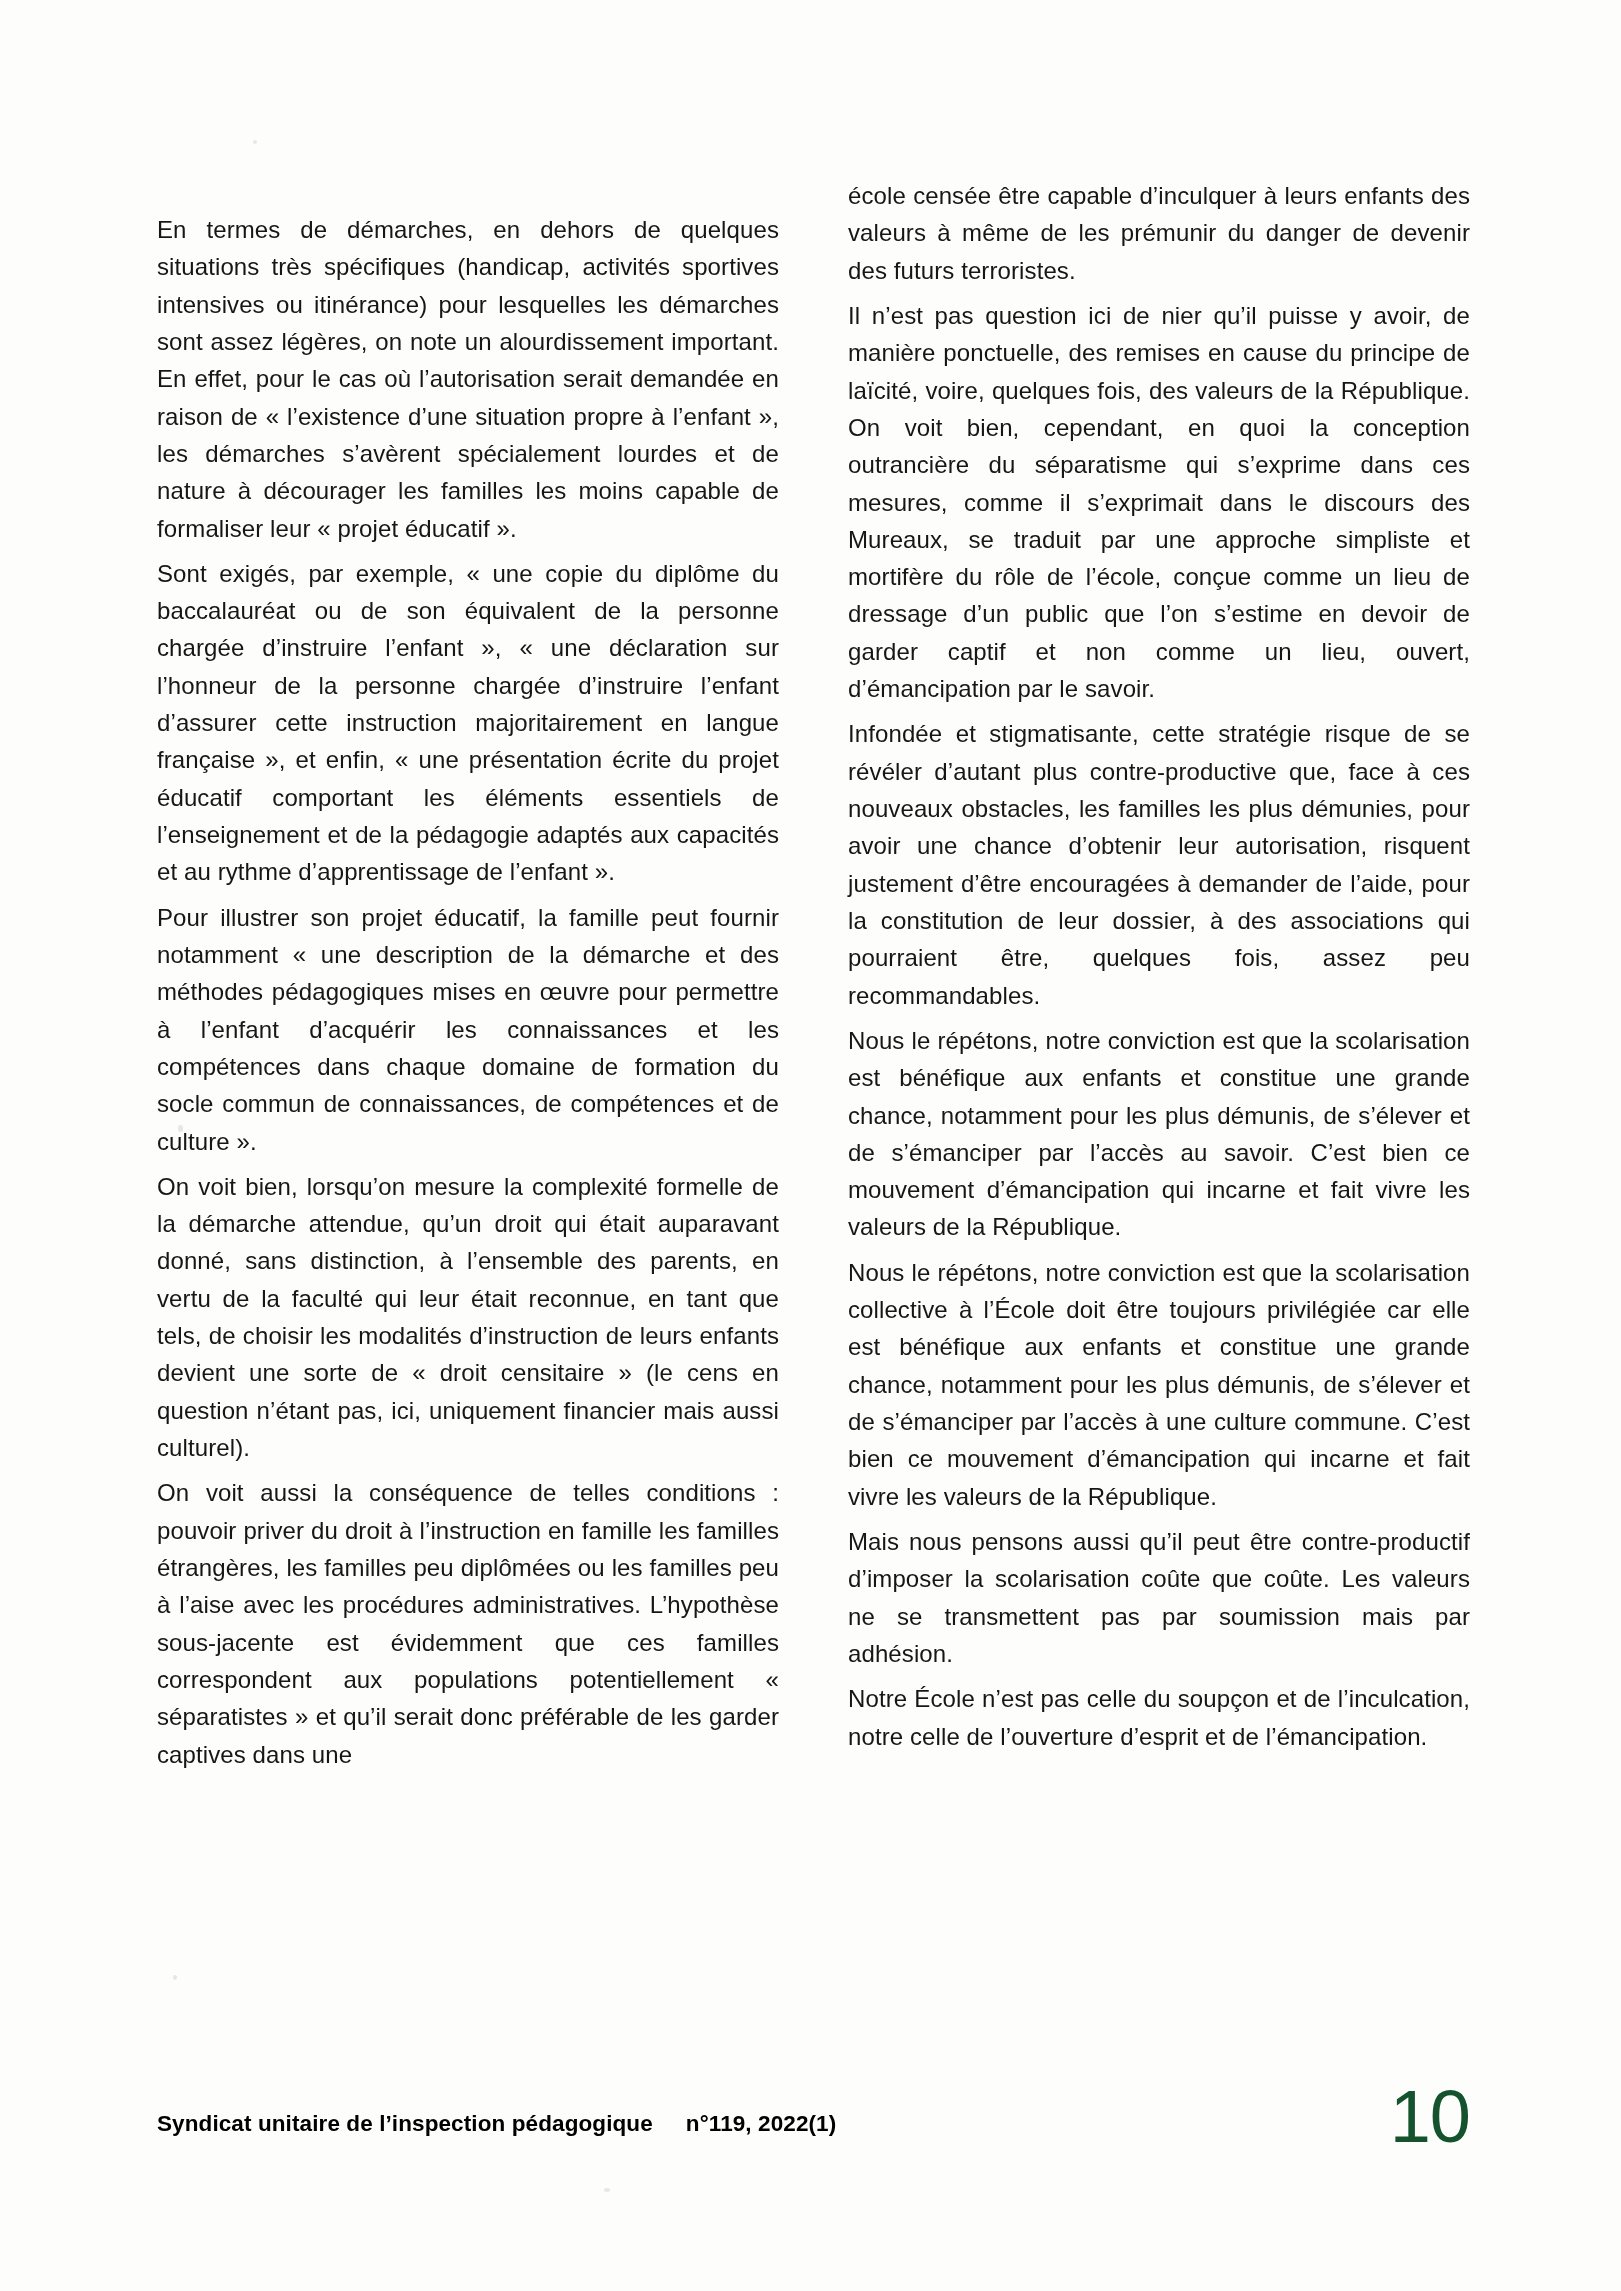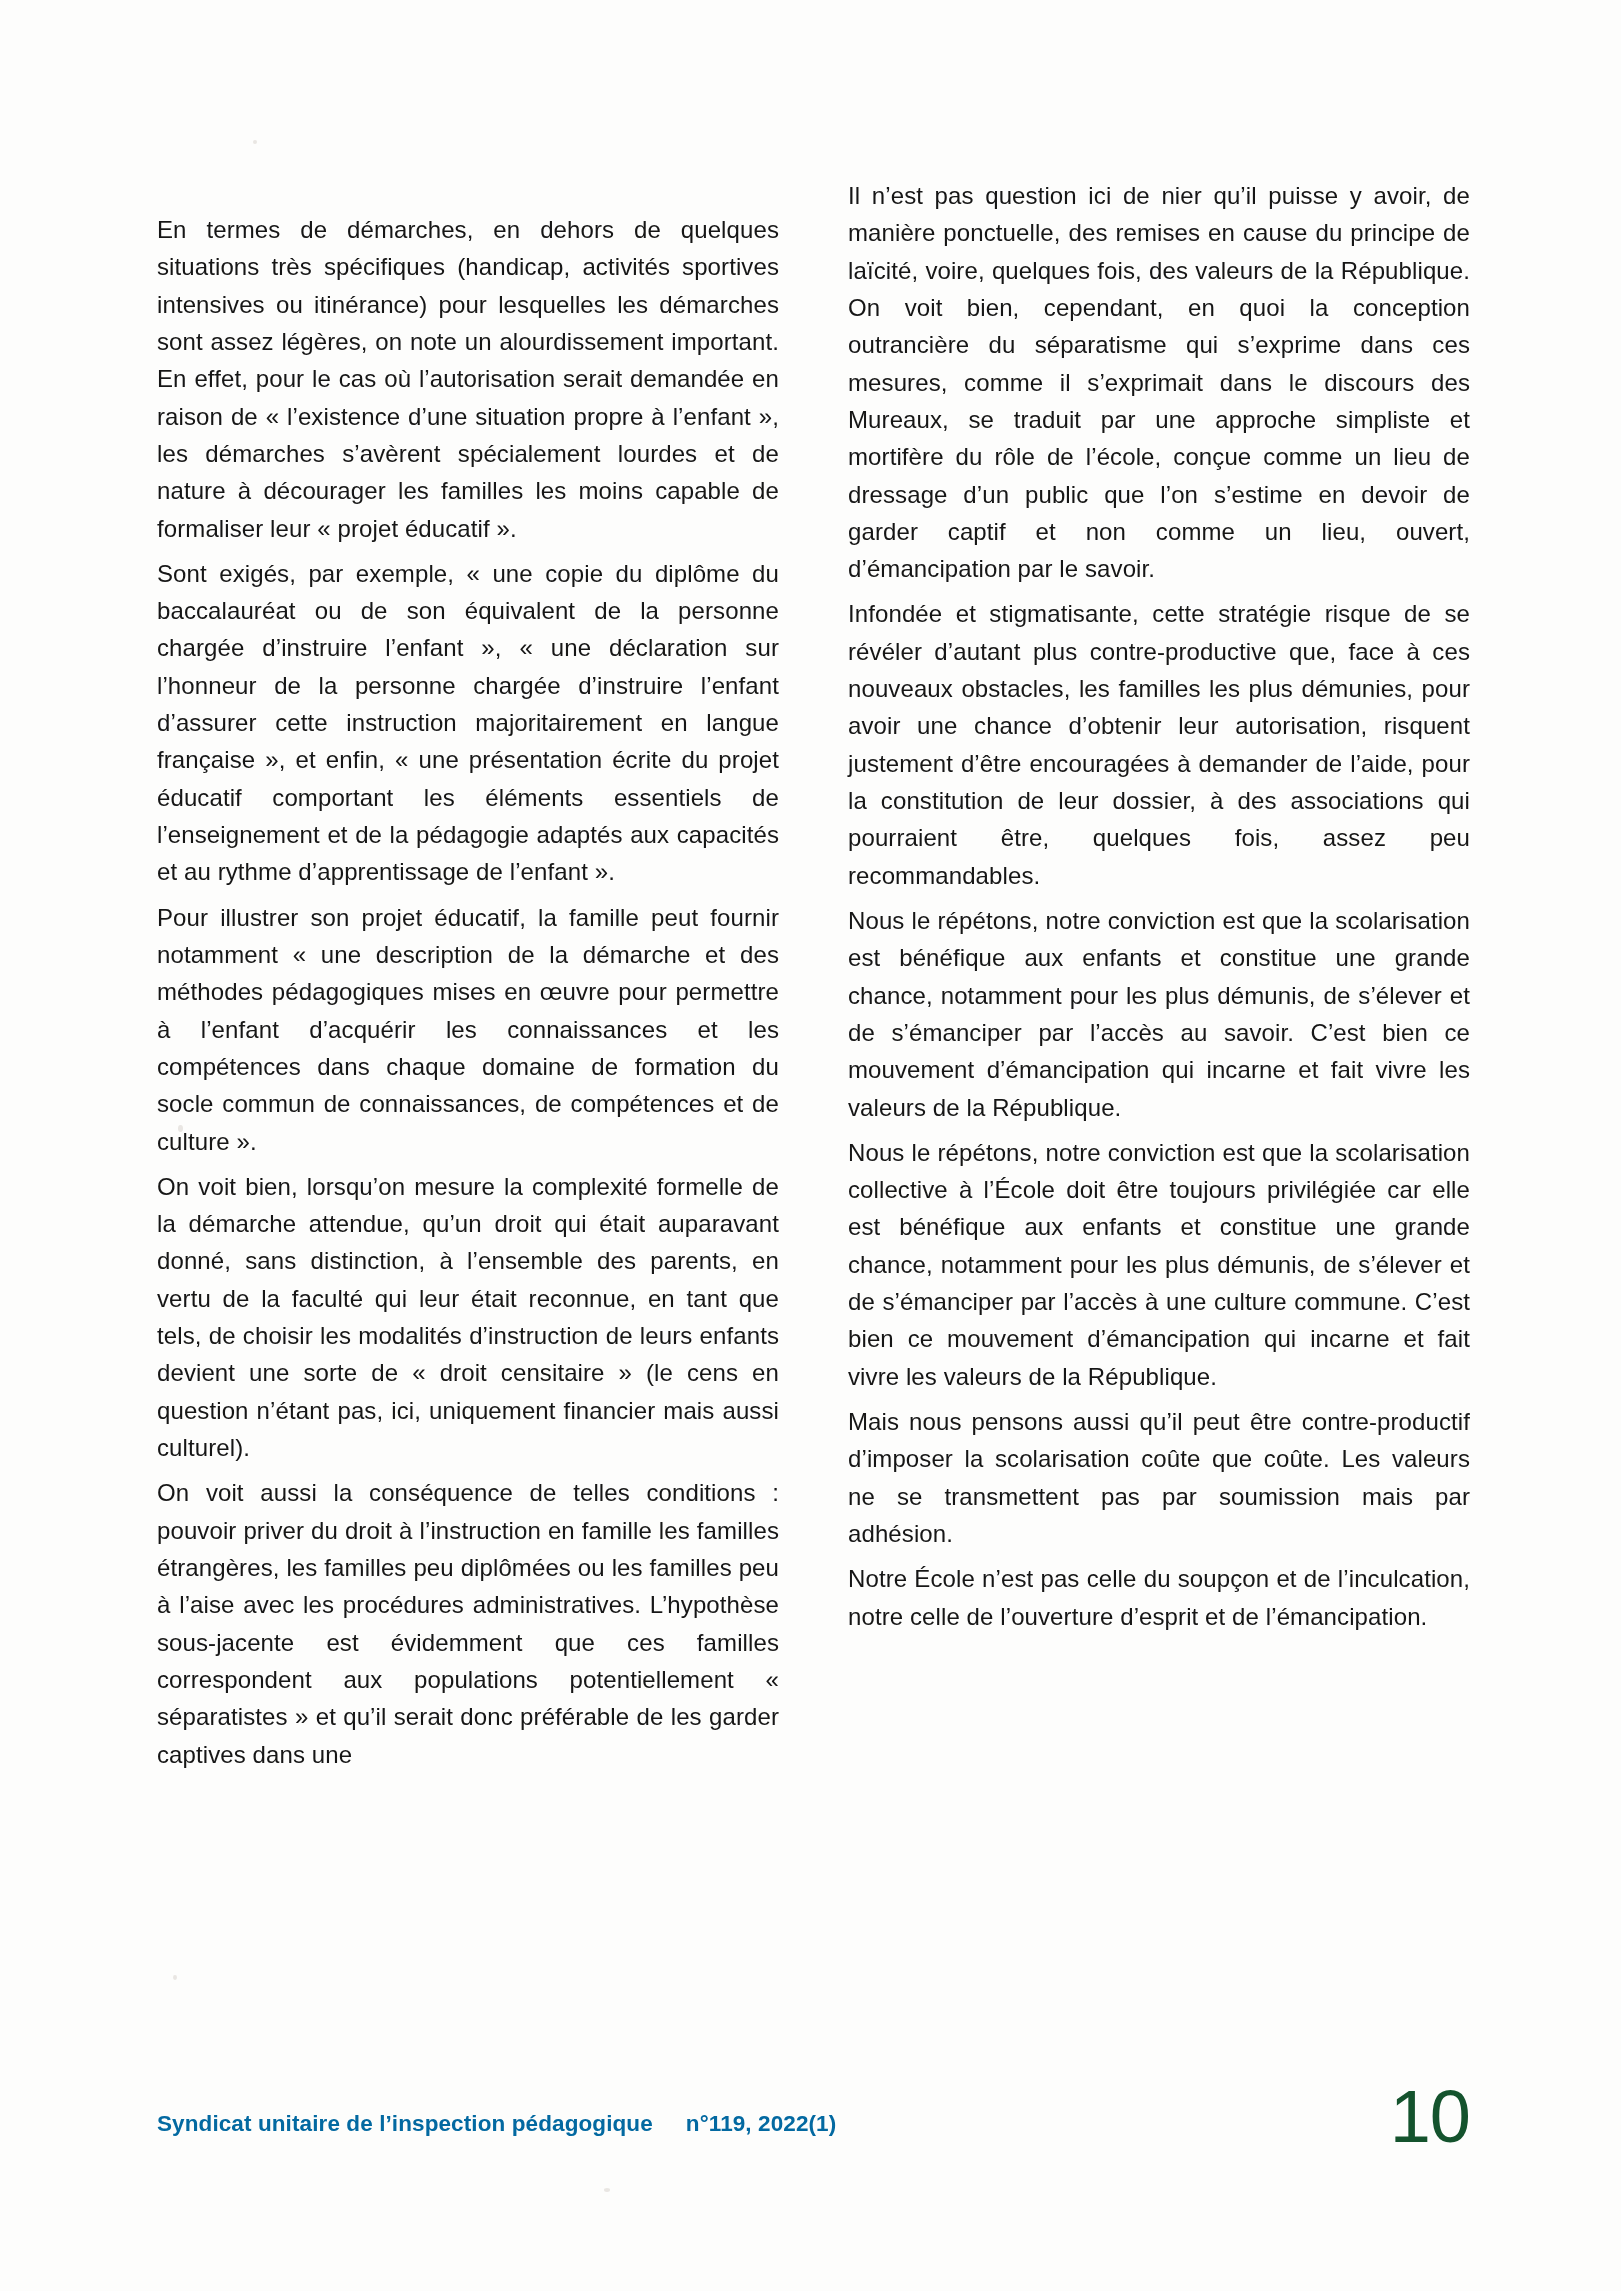--- a/index.html
+++ b/index.html
@@ -53,21 +53,21 @@
     left: 157px;
     bottom: 155px;
     width: 1313px;
     display: flex;
     align-items: flex-end;
     justify-content: space-between;
   }
   .footer-left {
     font-size: 22.5px;
     font-weight: bold;
-    color: #0369a1;
+    color: #000000;
     letter-spacing: 0.1px;
     white-space: nowrap;
   }
   .footer-left .issue {
     margin-left: 33px;
     font-weight: bold;
   }
   .page-number {
     font-size: 74px;
     font-weight: normal;
@@ -98,20 +98,21 @@
 
     <div class="col left">
       <p>En termes de démarches, en dehors de quelques situations très spécifiques (handicap, activités sportives intensives ou itinérance) pour lesquelles les démarches sont assez légères, on note un alourdissement important. En effet, pour le cas où l’autorisation serait demandée en raison de « l’existence d’une situation propre à l’enfant », les démarches s’avèrent spécialement lourdes et de nature à décourager les familles les moins capable de formaliser leur « projet éducatif ».</p>
       <p>Sont exigés, par exemple, « une copie du diplôme du baccalauréat ou de son équivalent de la personne chargée d’instruire l’enfant », « une déclaration sur l’honneur de la personne chargée d’instruire l’enfant d’assurer cette instruction majoritairement en langue française », et enfin, « une présentation écrite du projet éducatif comportant les éléments essentiels de l’enseignement et de la pédagogie adaptés aux capacités et au rythme d’apprentissage de l’enfant ».</p>
       <p>Pour illustrer son projet éducatif, la famille peut fournir notamment « une description de la démarche et des méthodes pédagogiques mises en œuvre pour permettre à l’enfant d’acquérir les connaissances et les compétences dans chaque domaine de formation du socle commun de connaissances, de compétences et de culture ».</p>
       <p>On voit bien, lorsqu’on mesure la complexité formelle de la démarche attendue, qu’un droit qui était auparavant donné, sans distinction, à l’ensemble des parents, en vertu de la faculté qui leur était reconnue, en tant que tels, de choisir les modalités d’instruction de leurs enfants devient une sorte de « droit censitaire » (le cens en question n’étant pas, ici, uniquement financier mais aussi culturel).</p>
       <p>On voit aussi la conséquence de telles conditions : pouvoir priver du droit à l’instruction en famille les familles étrangères, les familles peu diplômées ou les familles peu à l’aise avec les procédures administratives. L’hypothèse sous-jacente est évidemment que ces familles correspondent aux populations potentiellement « séparatistes » et qu’il serait donc préférable de les garder captives dans une</p>
     </div>
 
     <div class="col right">
+      <p>école censée être capable d’inculquer à leurs enfants des valeurs à même de les prémunir du danger de devenir des futurs terroristes.</p>
       <p>Il n’est pas question ici de nier qu’il puisse y avoir, de manière ponctuelle, des remises en cause du principe de laïcité, voire, quelques fois, des valeurs de la République. On voit bien, cependant, en quoi la conception outrancière du séparatisme qui s’exprime dans ces mesures, comme il s’exprimait dans le discours des Mureaux, se traduit par une approche simpliste et mortifère du rôle de l’école, conçue comme un lieu de dressage d’un public que l’on s’estime en devoir de garder captif et non comme un lieu, ouvert, d’émancipation par le savoir.</p>
       <p>Infondée et stigmatisante, cette stratégie risque de se révéler d’autant plus contre-productive que, face à ces nouveaux obstacles, les familles les plus démunies, pour avoir une chance d’obtenir leur autorisation, risquent justement d’être encouragées à demander de l’aide, pour la constitution de leur dossier, à des associations qui pourraient être, quelques fois, assez peu recommandables.</p>
       <p>Nous le répétons, notre conviction est que la scolarisation est bénéfique aux enfants et constitue une grande chance, notamment pour les plus démunis, de s’élever et de s’émanciper par l’accès au savoir. C’est bien ce mouvement d’émancipation qui incarne et fait vivre les valeurs de la République.</p>
       <p>Nous le répétons, notre conviction est que la scolarisation collective à l’École doit être toujours privilégiée car elle est bénéfique aux enfants et constitue une grande chance, notamment pour les plus démunis, de s’élever et de s’émanciper par l’accès à une culture commune. C’est bien ce mouvement d’émancipation qui incarne et fait vivre les valeurs de la République.</p>
       <p>Mais nous pensons aussi qu’il peut être contre-productif d’imposer la scolarisation coûte que coûte. Les valeurs ne se transmettent pas par soumission mais par adhésion.</p>
       <p>Notre École n’est pas celle du soupçon et de l’inculcation, notre celle de l’ouverture d’esprit et de l’émancipation.</p>
     </div>
 
   </div>
 

